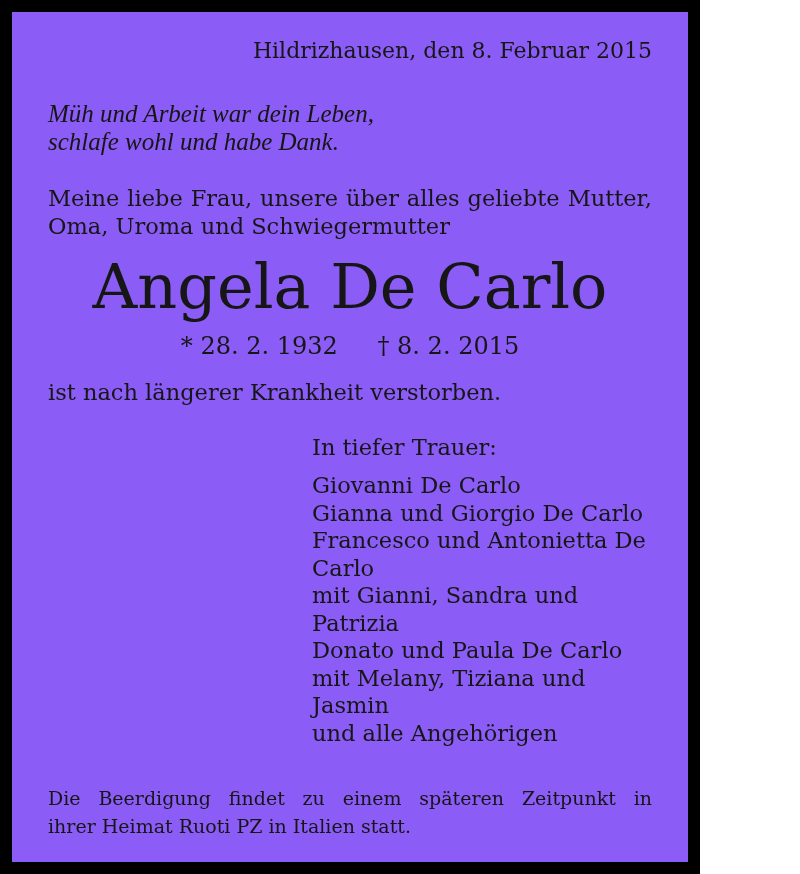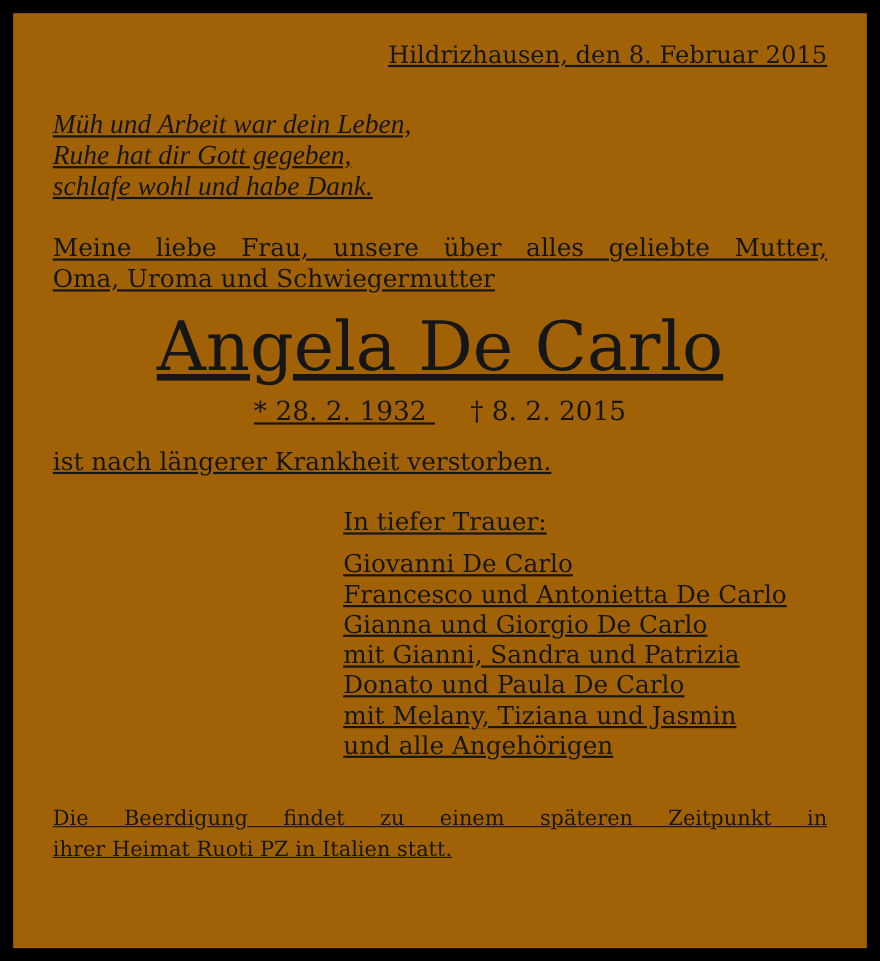--- a/index.html
+++ b/index.html
@@ -2,29 +2,28 @@
 <html lang="de"><head>
 <meta charset="utf-8">
 <style>
   html, body {
     margin: 0;
     padding: 0;
     background: #ffffff;
   }
   .page {
     box-sizing: border-box;
-    width: 800px;
+    width: 700px;
     height: 874px;
     border: 12px solid #000000;
-    background: #a16207;
+    background: #8b5cf6;
     padding: 26px 36px 0 36px;
     font-family: "DejaVu Serif", serif;
     color: #161616;
     overflow: hidden;
-    text-decoration: underline;
   }
   .dateline {
     text-align: right;
     font-size: 22px;
     line-height: 26px;
   }
   .verse {
     margin-top: 36px;
     font-family: "Liberation Serif", serif;
     font-style: italic;
@@ -82,43 +81,42 @@
 </style>
 </head>
 <body>
 
 <div class="page">
 
   <div class="dateline">Hildrizhausen, den 8. Februar 2015</div>
 
   <div class="verse">
     <div class="verse-line">Müh und Arbeit war dein Leben,</div>
-    <div class="verse-line">Ruhe hat dir Gott gegeben,</div>
     <div class="verse-line">schlafe wohl und habe Dank.</div>
   </div>
 
   <div class="intro">
     <div class="justify-full">Meine liebe Frau, unsere über alles geliebte Mutter,</div>
     <div>Oma, Uroma und Schwiegermutter</div>
   </div>
 
   <div class="deceased-name">Angela De Carlo</div>
 
   <div class="dates">
     <span class="birth">* 28. 2. 1932</span>
     <span class="death">† 8. 2. 2015</span>
   </div>
 
   <div class="statement">ist nach längerer Krankheit verstorben.</div>
 
   <div class="mourning">
     <div class="mourning-heading">In tiefer Trauer:</div>
     <div class="mourner-line">Giovanni De Carlo</div>
+    <div class="mourner-line">Gianna und Giorgio De Carlo</div>
     <div class="mourner-line">Francesco und Antonietta De Carlo</div>
-    <div class="mourner-line">Gianna und Giorgio De Carlo</div>
     <div class="mourner-line">mit Gianni, Sandra und Patrizia</div>
     <div class="mourner-line">Donato und Paula De Carlo</div>
     <div class="mourner-line">mit Melany, Tiziana und Jasmin</div>
     <div class="mourner-line">und alle Angehörigen</div>
   </div>
 
   <div class="funeral">
     <div class="justify-full">Die Beerdigung findet zu einem späteren Zeitpunkt in</div>
     <div>ihrer Heimat Ruoti PZ in Italien statt.</div>
   </div>

